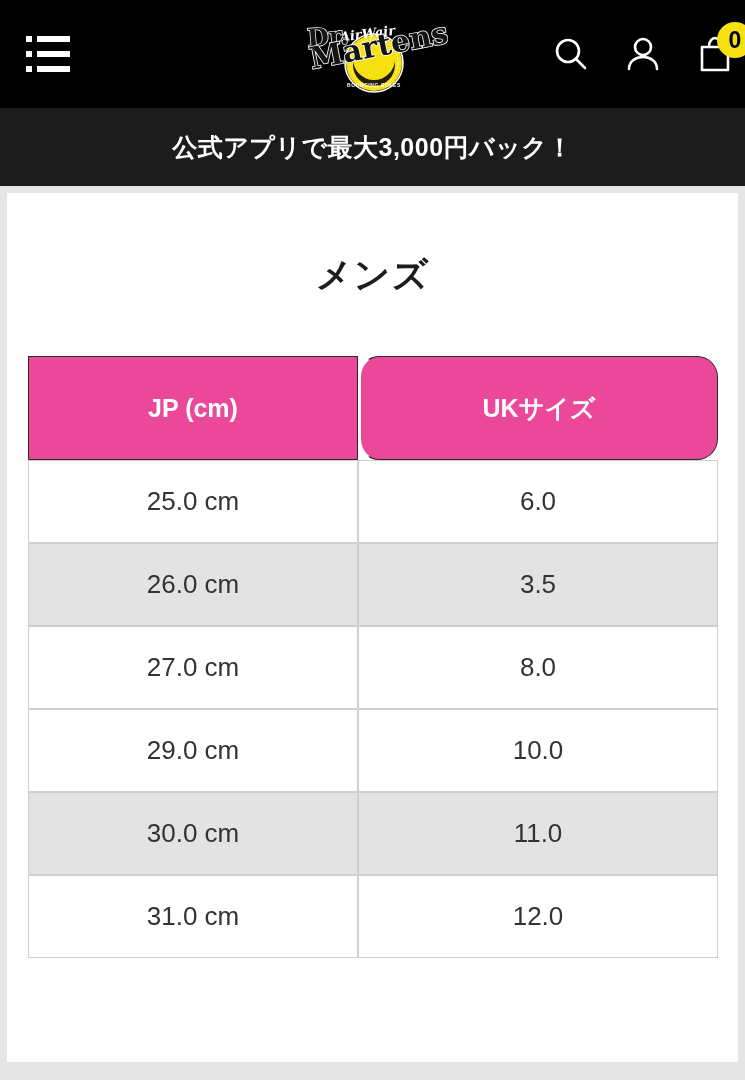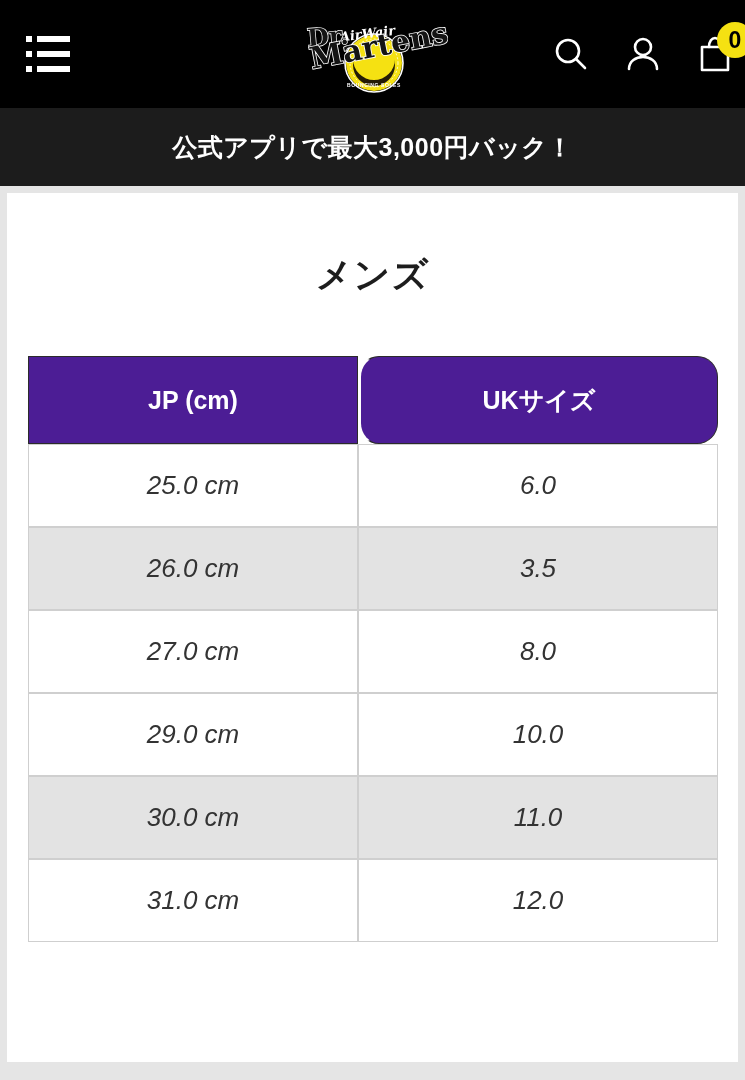--- a/index.html
+++ b/index.html
@@ -133,40 +133,39 @@
   }
 
   
   .size-table {
     width: 690px;
     border-collapse: separate;
     border-spacing: 0;
     table-layout: fixed;
   }
   .size-table th {
-    background: #4c1d95;
+    background: #ec4899;
     color: #ffffff;
     font-size: 25px;
     font-weight: bold;
-    height: 88px;
+    height: 104px;
     vertical-align: middle;
     border: 1px solid #2b2b2b;
   }
   .size-table th.col-jp { width: 330px; }
   .size-table th.col-uk { width: 360px; border-left: 3px solid #ffffff; border-radius: 21px; }
 
   .size-table td {
     height: 83px;
     text-align: center;
     vertical-align: middle;
     font-size: 26px;
     color: #333333;
     border: 1px solid #cfcfcf;
     background: #ffffff;
-    font-style: italic;
   }
   .size-table tr.alt td { background: #e3e3e3; }
 </style>
 </head>
 <body>
 
 <div class="topbar">
 
   <div class="menu-btn">
     <div class="menu-row">

